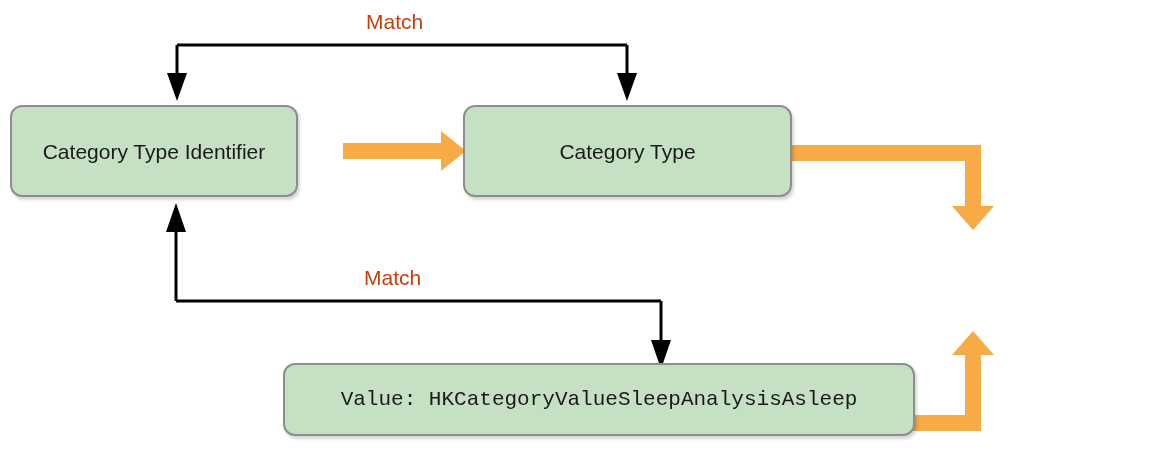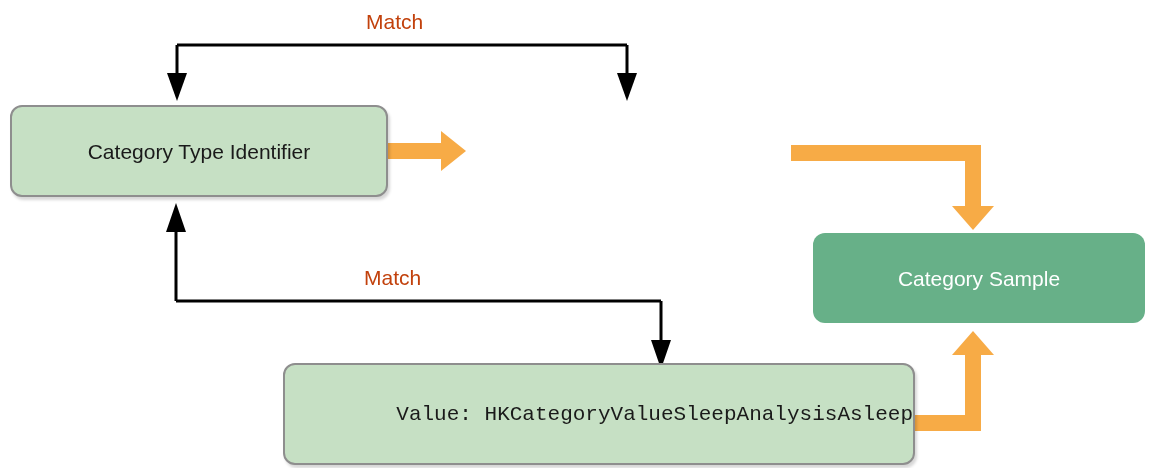--- a/index.html
+++ b/index.html
@@ -63,24 +63,24 @@
   }
   .edge-label {
     position: absolute;
     font-family: "Liberation Sans", sans-serif;
     font-size: 21px;
     color: #c2410c;
     white-space: nowrap;
     line-height: 1;
     z-index: 4;
   }
-  #node-category-type-identifier { left: 10px;  top: 105px; width: 378px; height: 92px; }
+  #node-category-type-identifier { left: 10px;  top: 105px; width: 288px; height: 92px; }
   #node-category-type          { left: 463px; top: 105px; width: 329px; height: 92px; }
   #node-category-sample        { left: 813px; top: 233px; width: 332px; height: 90px; }
-  #node-value                  { left: 283px; top: 363px; width: 632px; height: 102px; justify-content: flex-end; }
+  #node-value                  { left: 283px; top: 363px; width: 632px; height: 73px; }
   #label-match-top    { left: 366px; top: 11px;  }
   #label-match-bottom { left: 364px; top: 267px; }
 </style>
 </head>
 <body>
 
 <div id="canvas">
 
   <svg id="svg-layer" viewBox="0 0 1155 468" xmlns="http://www.w3.org/2000/svg">
 
@@ -123,24 +123,24 @@
       <path d="M 176 232 L 176 301 M 176 301 L 661 301 M 661 301 L 661 340" stroke="#000000" stroke-width="3" fill="none" stroke-linecap="butt"></path>
       <path d="M 176 203 L 166 232 L 186 232 Z" fill="#000000"></path>
       <path d="M 661 369 L 651 340 L 671 340 Z" fill="#000000"></path>
     </g>
   </svg>
 
   <div id="node-category-type-identifier" class="node node-light">
     <span class="node-label">Category Type Identifier</span>
   </div>
 
+  <div id="node-category-type" class="node node-light">
+    <span class="node-label">Category Type</span>
+  </div>
 
-  <div id="node-category-sample" class="node node-dark">
-    <span class="node-label node-label-inverse">Category Sample</span>
-  </div>
 
   <div id="node-value" class="node node-light">
     <span class="node-label-mono">Value: HKCategoryValueSleepAnalysisAsleep</span>
   </div>
 
   <div id="label-match-top" class="edge-label">Match</div>
 
   <div id="label-match-bottom" class="edge-label">Match</div>
 
 </div>

